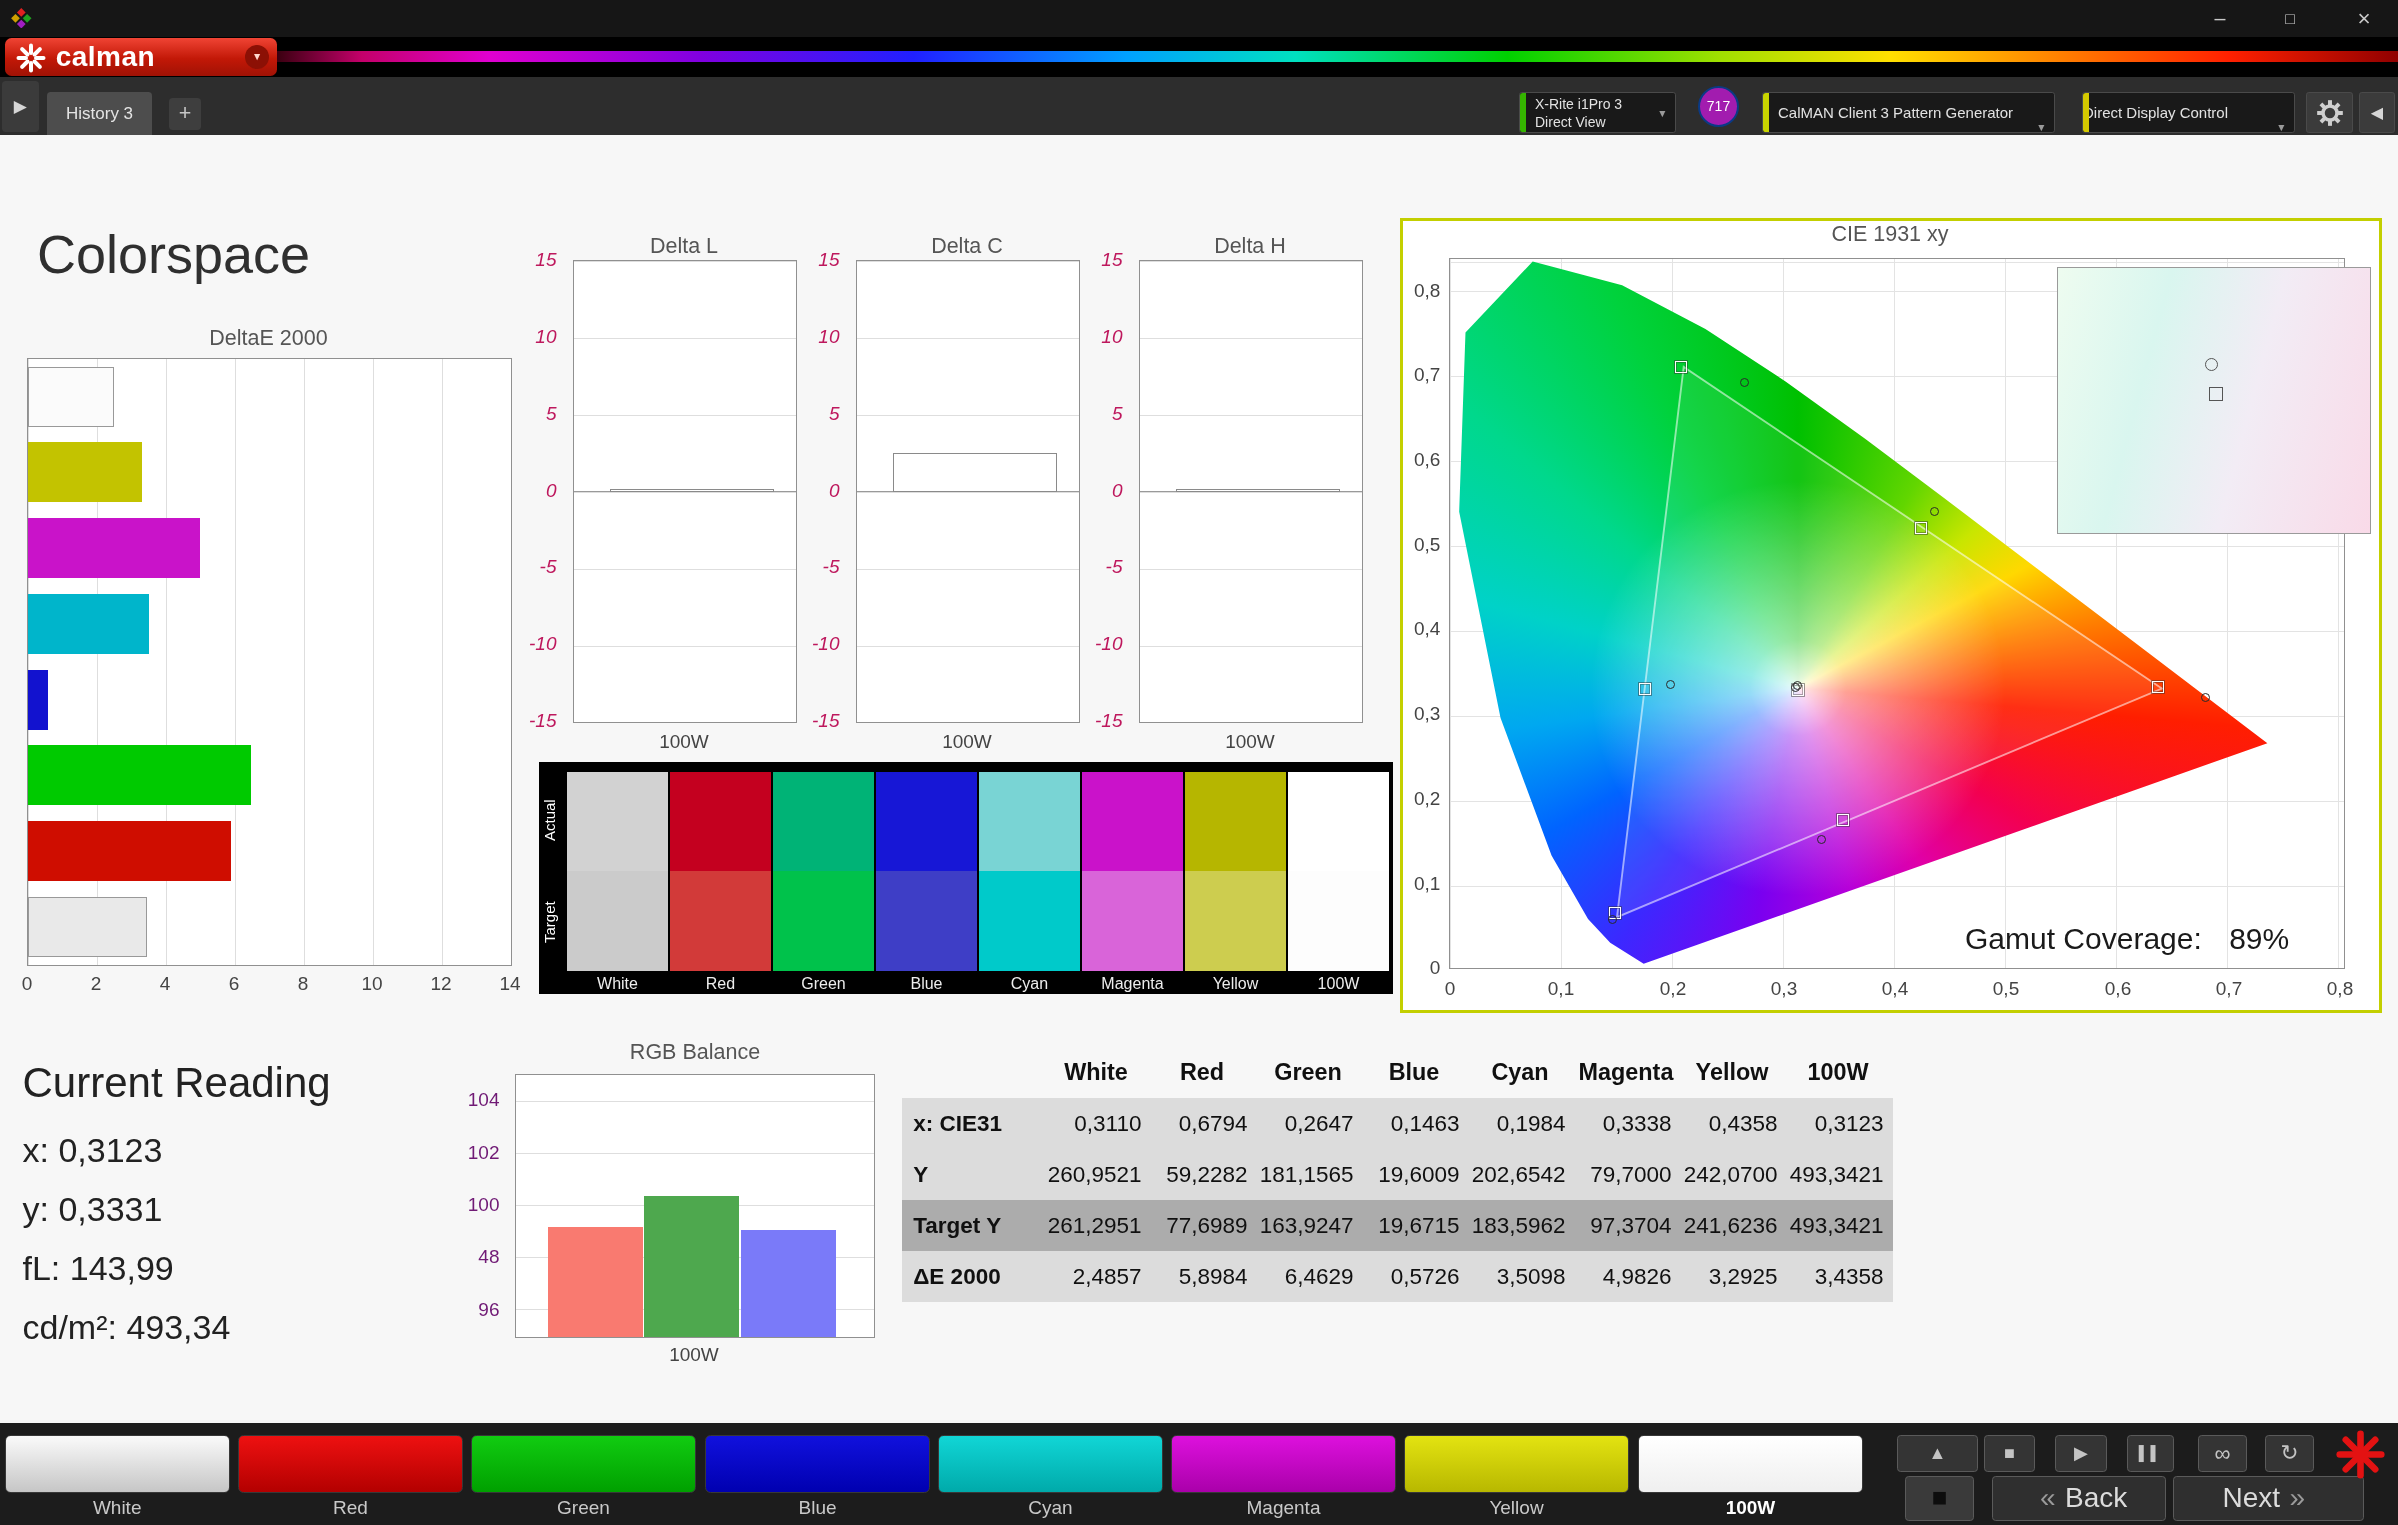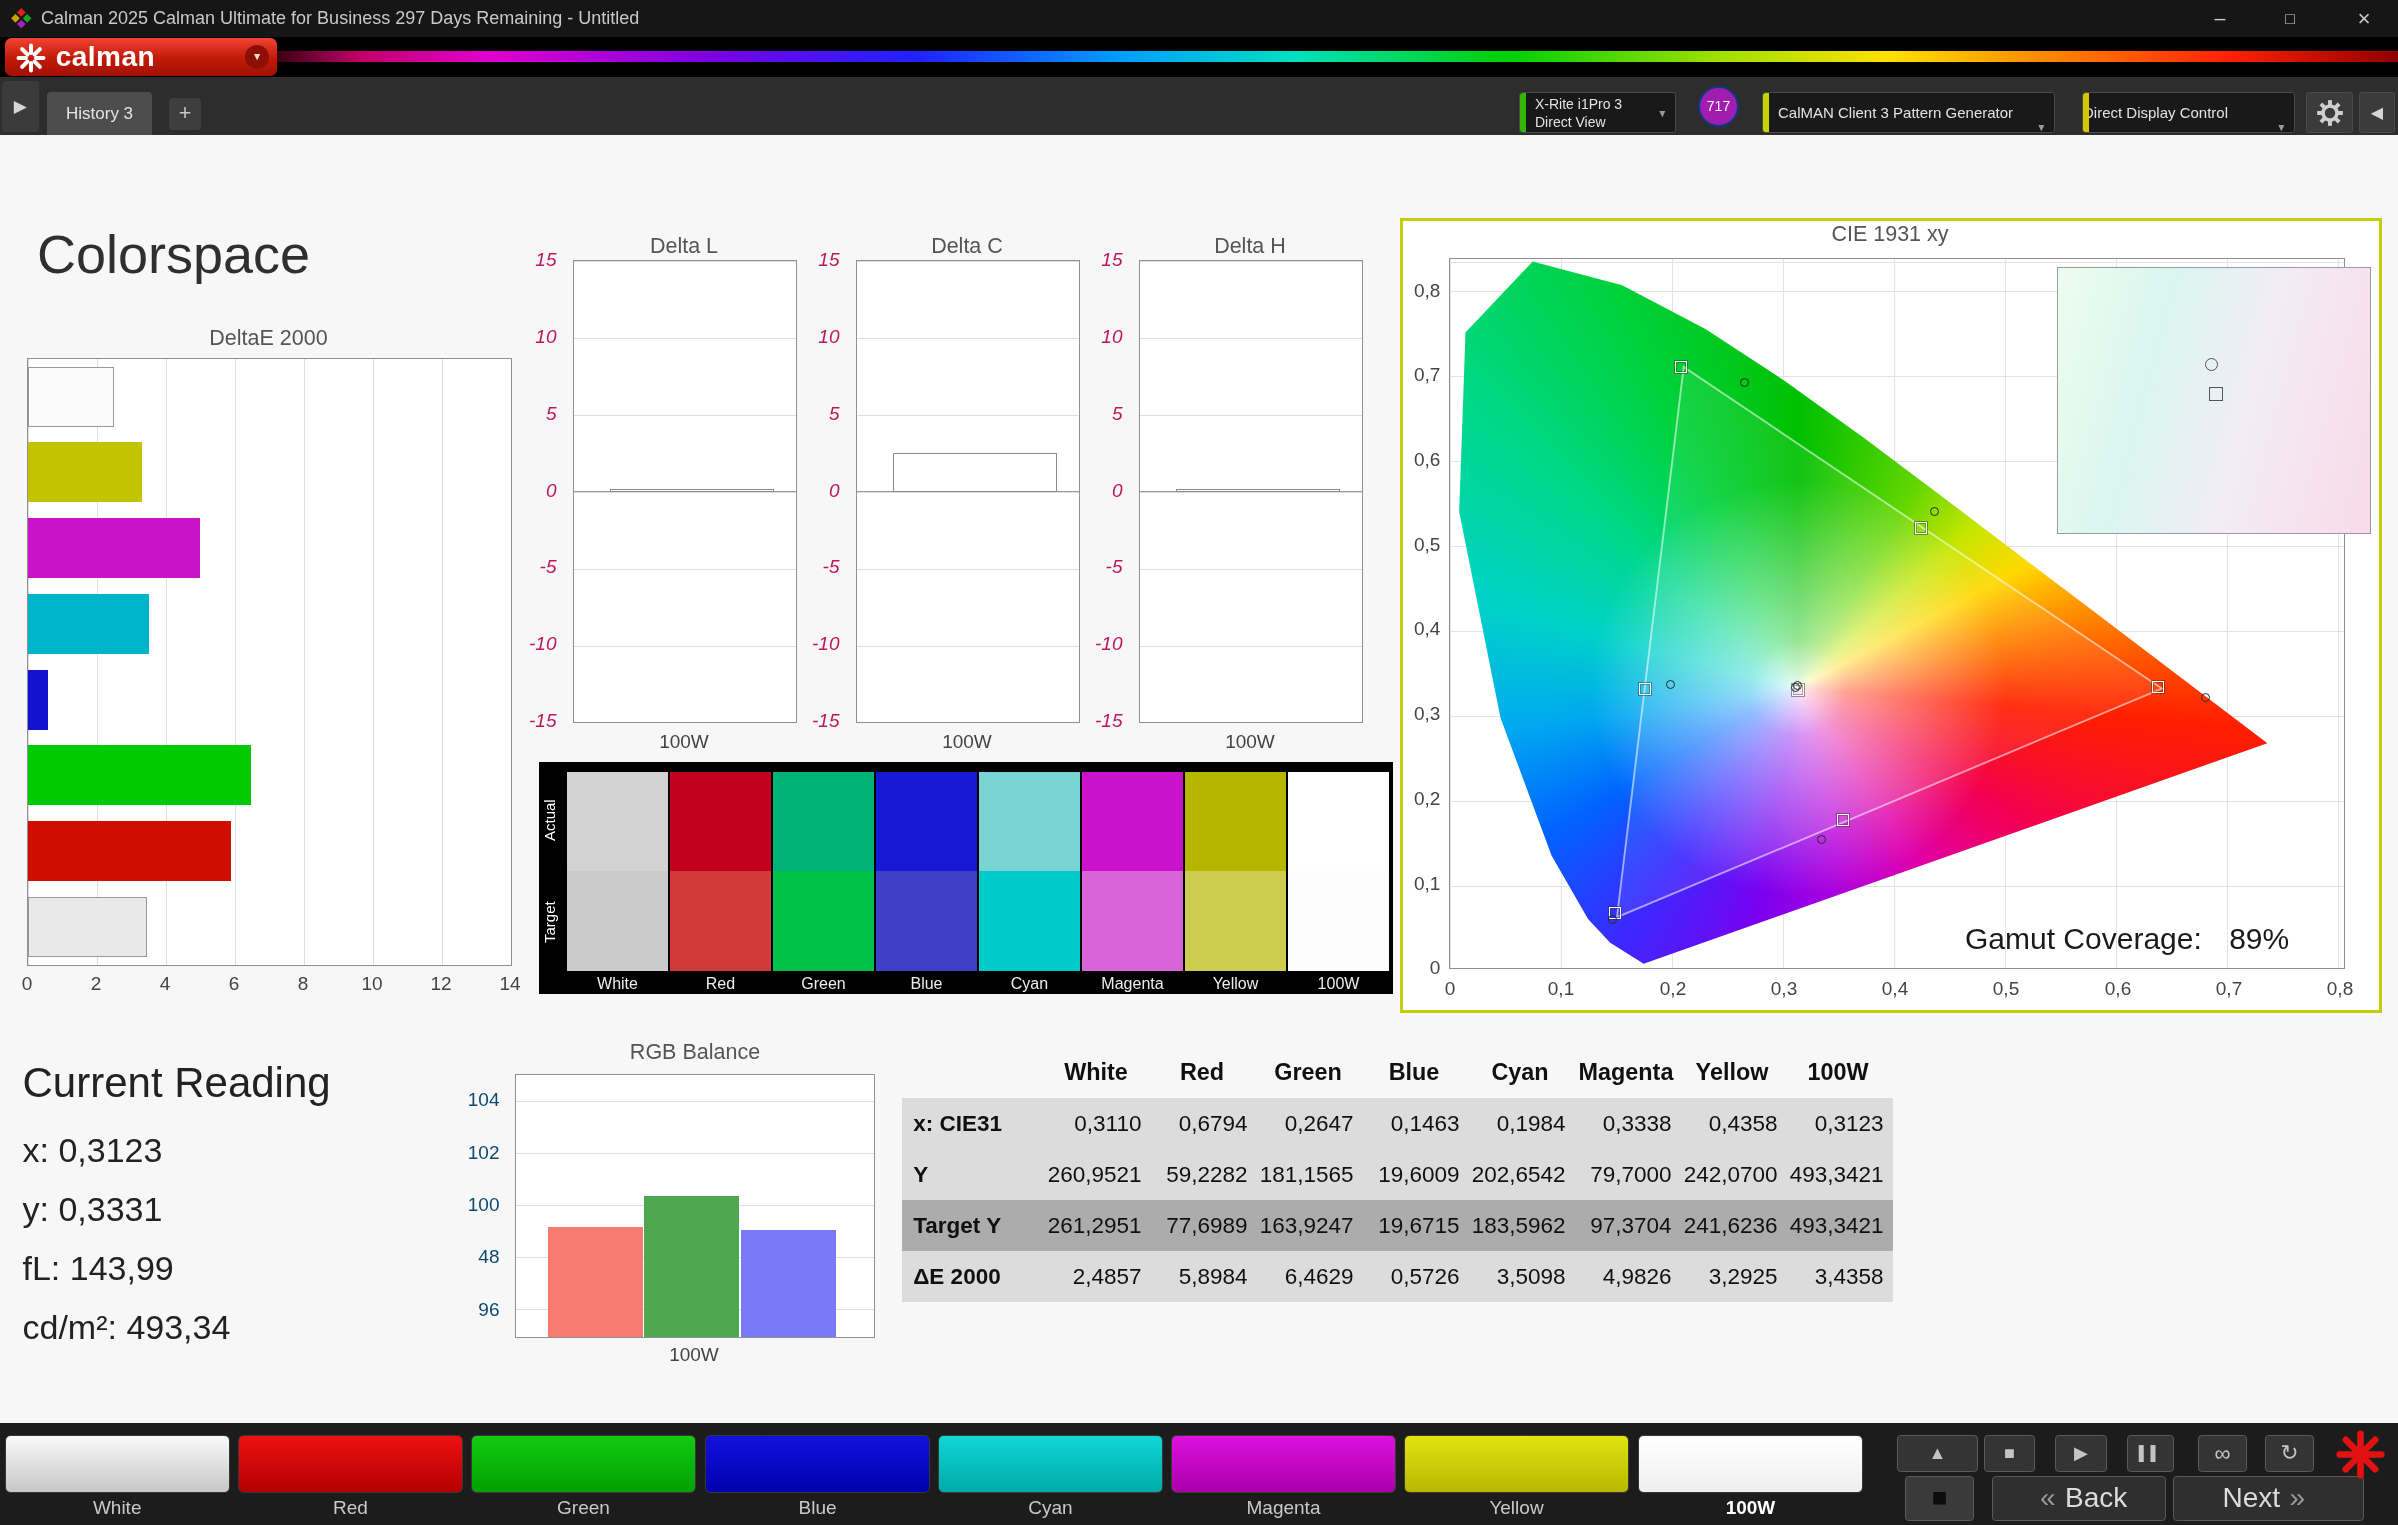--- a/index.html
+++ b/index.html
@@ -116,21 +116,21 @@
   #cr-title{position:absolute;left:22.5px;top:1059px;font-size:42px;color:#222;}
   #cr-lines{position:absolute;left:22.5px;top:1121px;}
   .cr-line{font-size:34px;color:#222;height:59px;line-height:59px;}
 
   
   #rgb-title{left:515px;top:1040px;width:360px;}
   #rgb-plot{position:absolute;left:515px;top:1074px;width:358px;height:262px;background:#fff;border:0.9px solid #909090;}
   #rgb-grid{position:absolute;left:0;right:0;top:26px;height:211px;
       background:repeating-linear-gradient(to bottom,#dedede 0 0.9px,transparent 0.9px 52px);}
   .rgb-bar{position:absolute;bottom:0;width:95px;}
-  #rgb-yticks{position:absolute;left:453px;top:1074px;width:54px;height:262px;font-size:19px;color:#0c4a6e;}
+  #rgb-yticks{position:absolute;left:453px;top:1074px;width:54px;height:262px;font-size:19px;color:#701a75;}
   #rgb-yticks span{position:absolute;right:7.5px;transform:translateY(-50%);}
   #rgb-xlabel{position:absolute;left:515px;top:1344px;width:358px;text-align:center;font-size:19px;color:#444;}
 
   
   #results-table{position:absolute;left:902px;top:1047px;width:991px;font-size:22.5px;color:#101010;}
   .tr{display:flex;height:51px;line-height:51px;}
   .tr.light{background:#dcdcdc;} .tr.dark{background:#acacac;}
   .td{box-sizing:border-box;}
   .td.lbl{flex:0 0 141px;padding-left:11.2px;font-weight:bold;text-align:left;}
   .td.hd{flex:0 0 106px;text-align:center;font-weight:bold;font-size:23.4px;}
@@ -160,21 +160,20 @@
 
 <div id="titlebar">
   <svg width="20.6" height="20.6" viewBox="0 0 20 20">
     <g transform="rotate(45 10 10)">
       <rect x="3" y="3" width="6" height="6" fill="#e02020"></rect>
       <rect x="11" y="3" width="6" height="6" fill="#20a020"></rect>
       <rect x="3" y="11" width="6" height="6" fill="#d0a000"></rect>
       <rect x="11" y="11" width="6" height="6" fill="#a020c0"></rect>
     </g>
   </svg>
-  <span class="app-title">Calman 2025 Calman Ultimate for Business 297 Days Remaining - Untitled</span>
   <span class="winbtn" id="btn-min">–</span>
   <span class="winbtn" id="btn-max">□</span>
   <span class="winbtn" id="btn-close">×</span>
 </div>
 
 <div id="logobar">
   <div class="logo-box">
     <svg width="30" height="30" viewBox="-12 -12 24 24">
       <g stroke="#fff" stroke-width="3.2" stroke-linecap="round">
         <line x1="0" y1="-4" x2="0" y2="-10"></line>

